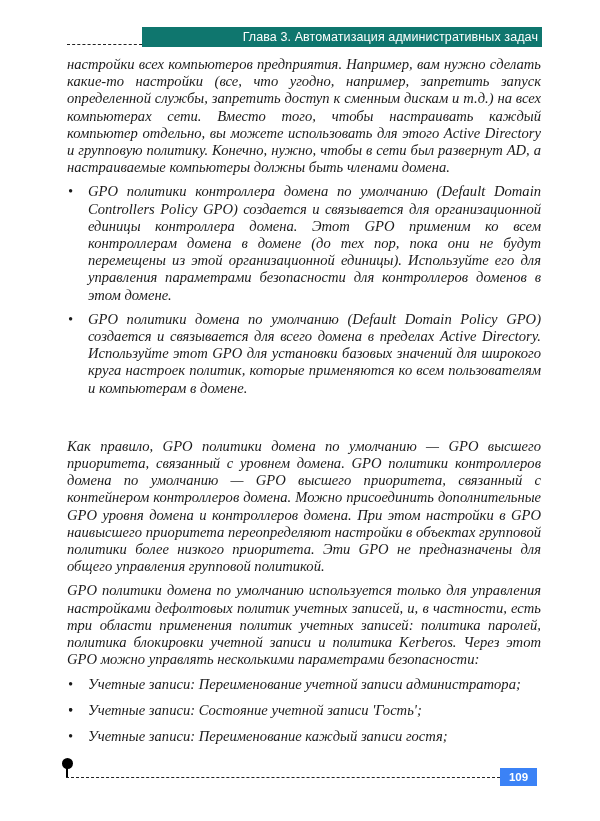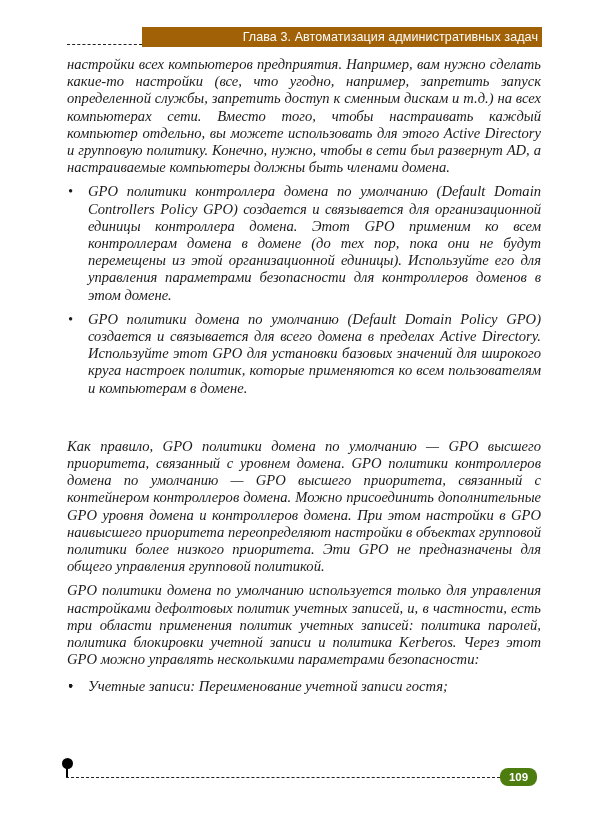--- a/index.html
+++ b/index.html
@@ -22,21 +22,21 @@
       width: 75px;
       height: 0;
       border-top: 1.5px dashed #222;
     }
     .header-bar {
       position: absolute;
       left: 142px;
       top: 27px;
       width: 400px;
       height: 20px;
-      background: #a16207;
+      background: #0f766e;
       color: #fff;
       font-family: "Liberation Sans", "DejaVu Sans", sans-serif;
       font-size: 12.5px;
       line-height: 20px;
       text-align: right;
       padding-right: 4px;
       box-sizing: border-box;
       letter-spacing: 0.1px;
     }
     .content {
@@ -99,22 +99,22 @@
       width: 434px;
       height: 0;
       border-top: 1.5px dashed #222;
     }
     .page-badge {
       position: absolute;
       left: 500px;
       top: 768px;
       width: 37px;
       height: 18px;
-      border-radius: 8px;
-      background: #4d7c0f;
+      border-radius: 0;
+      background: #3b82f6;
       color: #fff;
       font-family: "Liberation Sans", "DejaVu Sans", sans-serif;
       font-weight: bold;
       font-size: 11.5px;
       line-height: 18px;
       text-align: center;
     }
   </style>
 </head>
 <body>
@@ -141,30 +141,32 @@
 
   <div class="gap"></div>
 
   <p>Как правило, GPO политики домена по умолчанию — GPO высшего приоритета, связанный с уровнем домена. GPO политики контроллеров домена по умолчанию — GPO высшего приоритета, связанный с контейнером контроллеров домена. Можно присоединить дополнительные GPO уровня домена и контроллеров домена. При этом настройки в GPO наивысшего приоритета переопределяют настройки в объектах групповой политики более низкого приоритета. Эти GPO не предназначены для общего управления групповой политикой.</p>
 
   <p>GPO политики домена по умолчанию используется только для управления настройками дефолтовых политик учетных записей, и, в частности, есть три области применения политик учетных записей: политика паролей, политика блокировки учетной записи и политика Kerberos. Через этот GPO можно управлять несколькими параметрами безопасности:</p>
 
   <ul class="bullets short-list">
     <li>
       <span class="bullet-dot">•</span>
+      <span>Учетные записи: Переименование учетной записи администратора;</span>
     </li>
     <li>
       <span class="bullet-dot">•</span>
     </li>
     <li>
       <span class="bullet-dot">•</span>
+      <span>Учетные записи: Состояние учетной записи 'Гость';</span>
     </li>
     <li>
       <span class="bullet-dot">•</span>
-      <span>Учетные записи: Переименование учетной записи гостя;</span>
+      <span>Учетные записи: Переименование каждый записи гостя;</span>
     </li>
   </ul>
 </div>
 
 <div class="footer-dot"></div>
 <div class="footer-stem"></div>
 <div class="footer-dash"></div>
 <div class="page-badge">
   <span>109</span>
 </div>

